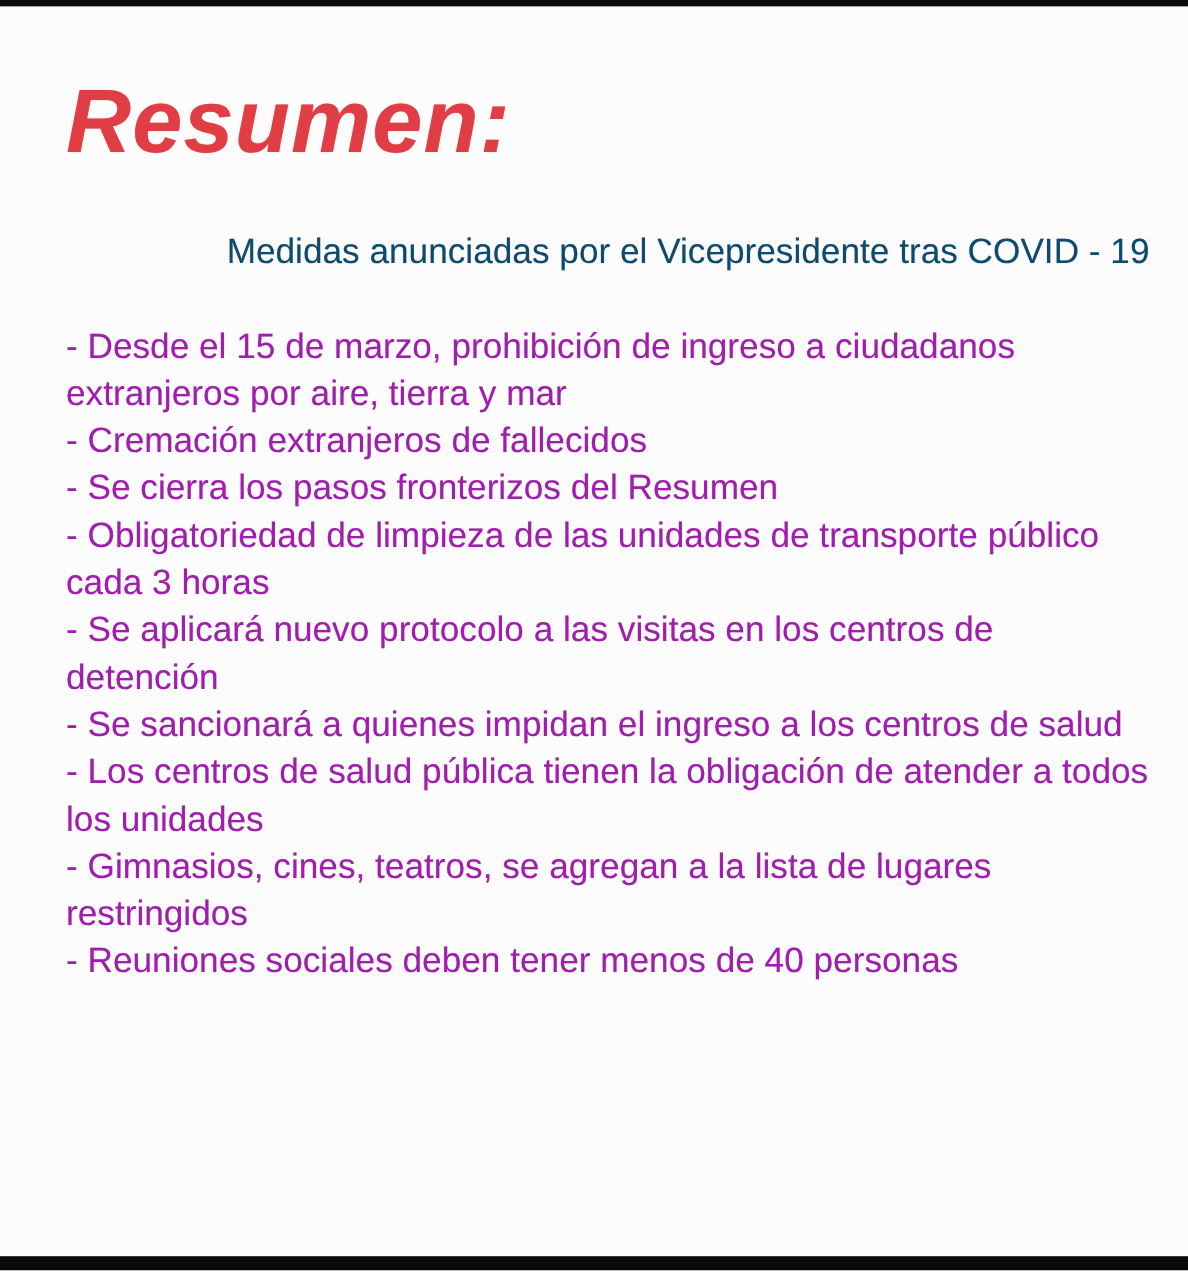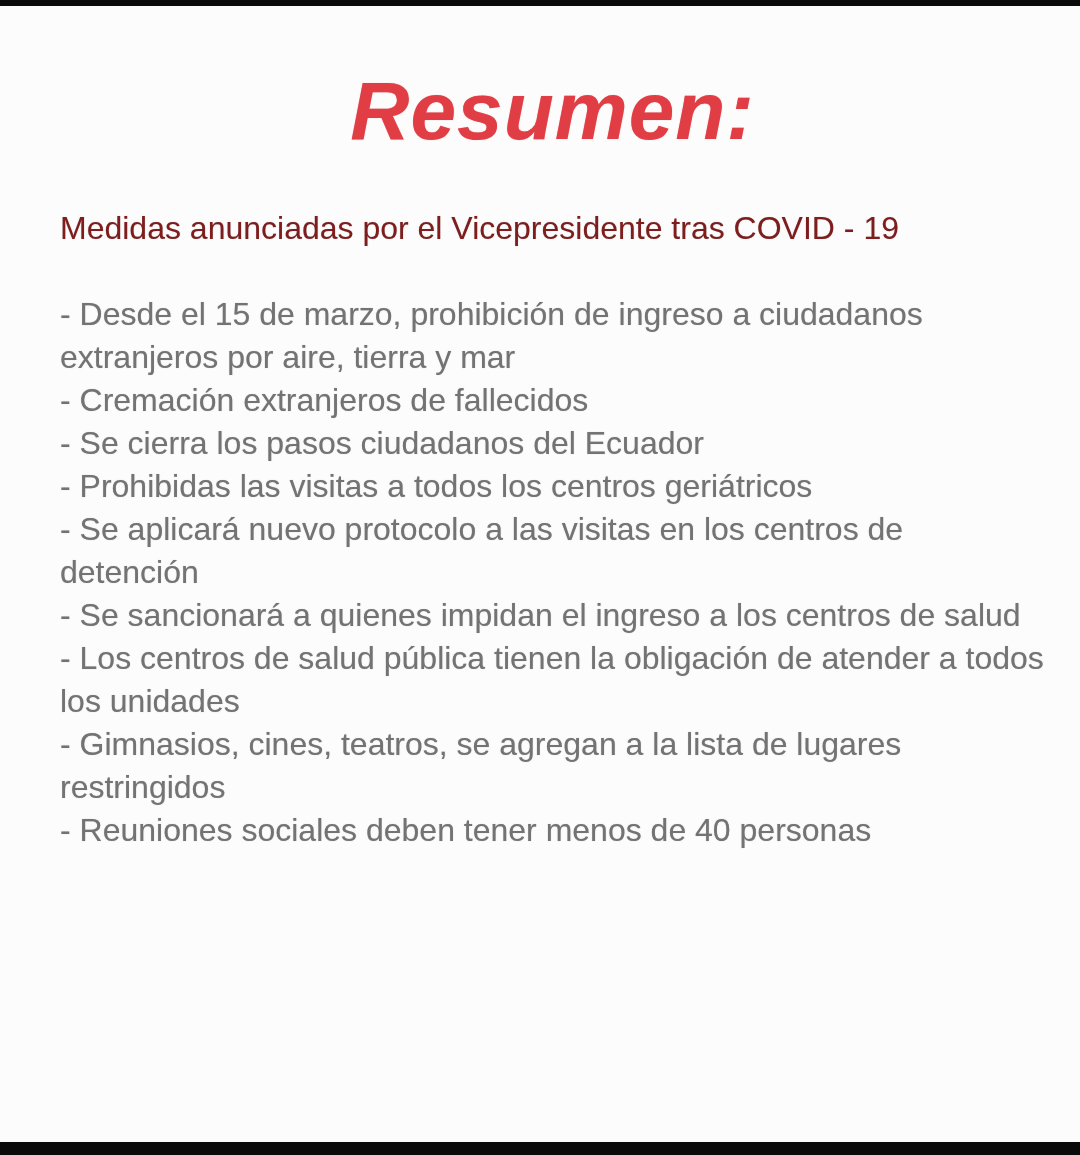--- a/index.html
+++ b/index.html
@@ -33,39 +33,39 @@
     top: 6px;
     left: 0;
     width: 1080px;
     height: 1136px;
     background: #fcfcfc;
     box-sizing: border-box;
     padding: 64px 35px 0 60px;
   }
   .title {
     margin: 0;
-    text-align: center;
     color: #e03e44;
     font-size: 82px;
     line-height: 1.0;
     font-weight: bold;
     font-style: italic;
     letter-spacing: 1px;
     
     text-shadow: 0 0 1px rgba(224, 62, 68, 0.45);
   }
   .subtitle {
     margin: 55px 0 43px 0;
-    color: #7f1d1d;
+    color: #0c4a6e;
     font-size: 32px;
     line-height: 43px;
     font-weight: 400;
+    text-align: right;
   }
   .measures {
-    color: #737373;
+    color: #a21caf;
     font-size: 32px;
     line-height: 43px;
   }
   .measures p {
     margin: 0;
   }
   .body-soft {
     text-shadow: 0 0 1px rgba(69, 73, 78, 0.35);
   }
 </style>
@@ -76,22 +76,22 @@
 
 <div class="page">
 
   <h1 class="title">Resumen:</h1>
 
   <p class="subtitle body-soft">Medidas anunciadas por el Vicepresidente tras COVID - 19</p>
 
   <div class="measures body-soft">
     <p>- Desde el 15 de marzo, prohibición de ingreso a ciudadanos extranjeros por aire, tierra y mar</p>
     <p>- Cremación extranjeros de fallecidos</p>
-    <p>- Se cierra los pasos ciudadanos del Ecuador</p>
-    <p>- Prohibidas las visitas a todos los centros geriátricos</p>
+    <p>- Se cierra los pasos fronterizos del Resumen</p>
+    <p>- Obligatoriedad de limpieza de las unidades de transporte público cada 3 horas</p>
     <p>- Se aplicará nuevo protocolo a las visitas en los centros de detención</p>
     <p>- Se sancionará a quienes impidan el ingreso a los centros de salud</p>
     <p>- Los centros de salud pública tienen la obligación de atender a todos los unidades</p>
     <p>- Gimnasios, cines, teatros, se agregan a la lista de lugares restringidos</p>
     <p>- Reuniones sociales deben tener menos de 40 personas</p>
   </div>
 
 </div>
 
 <div class="letterbox-bottom"></div>

